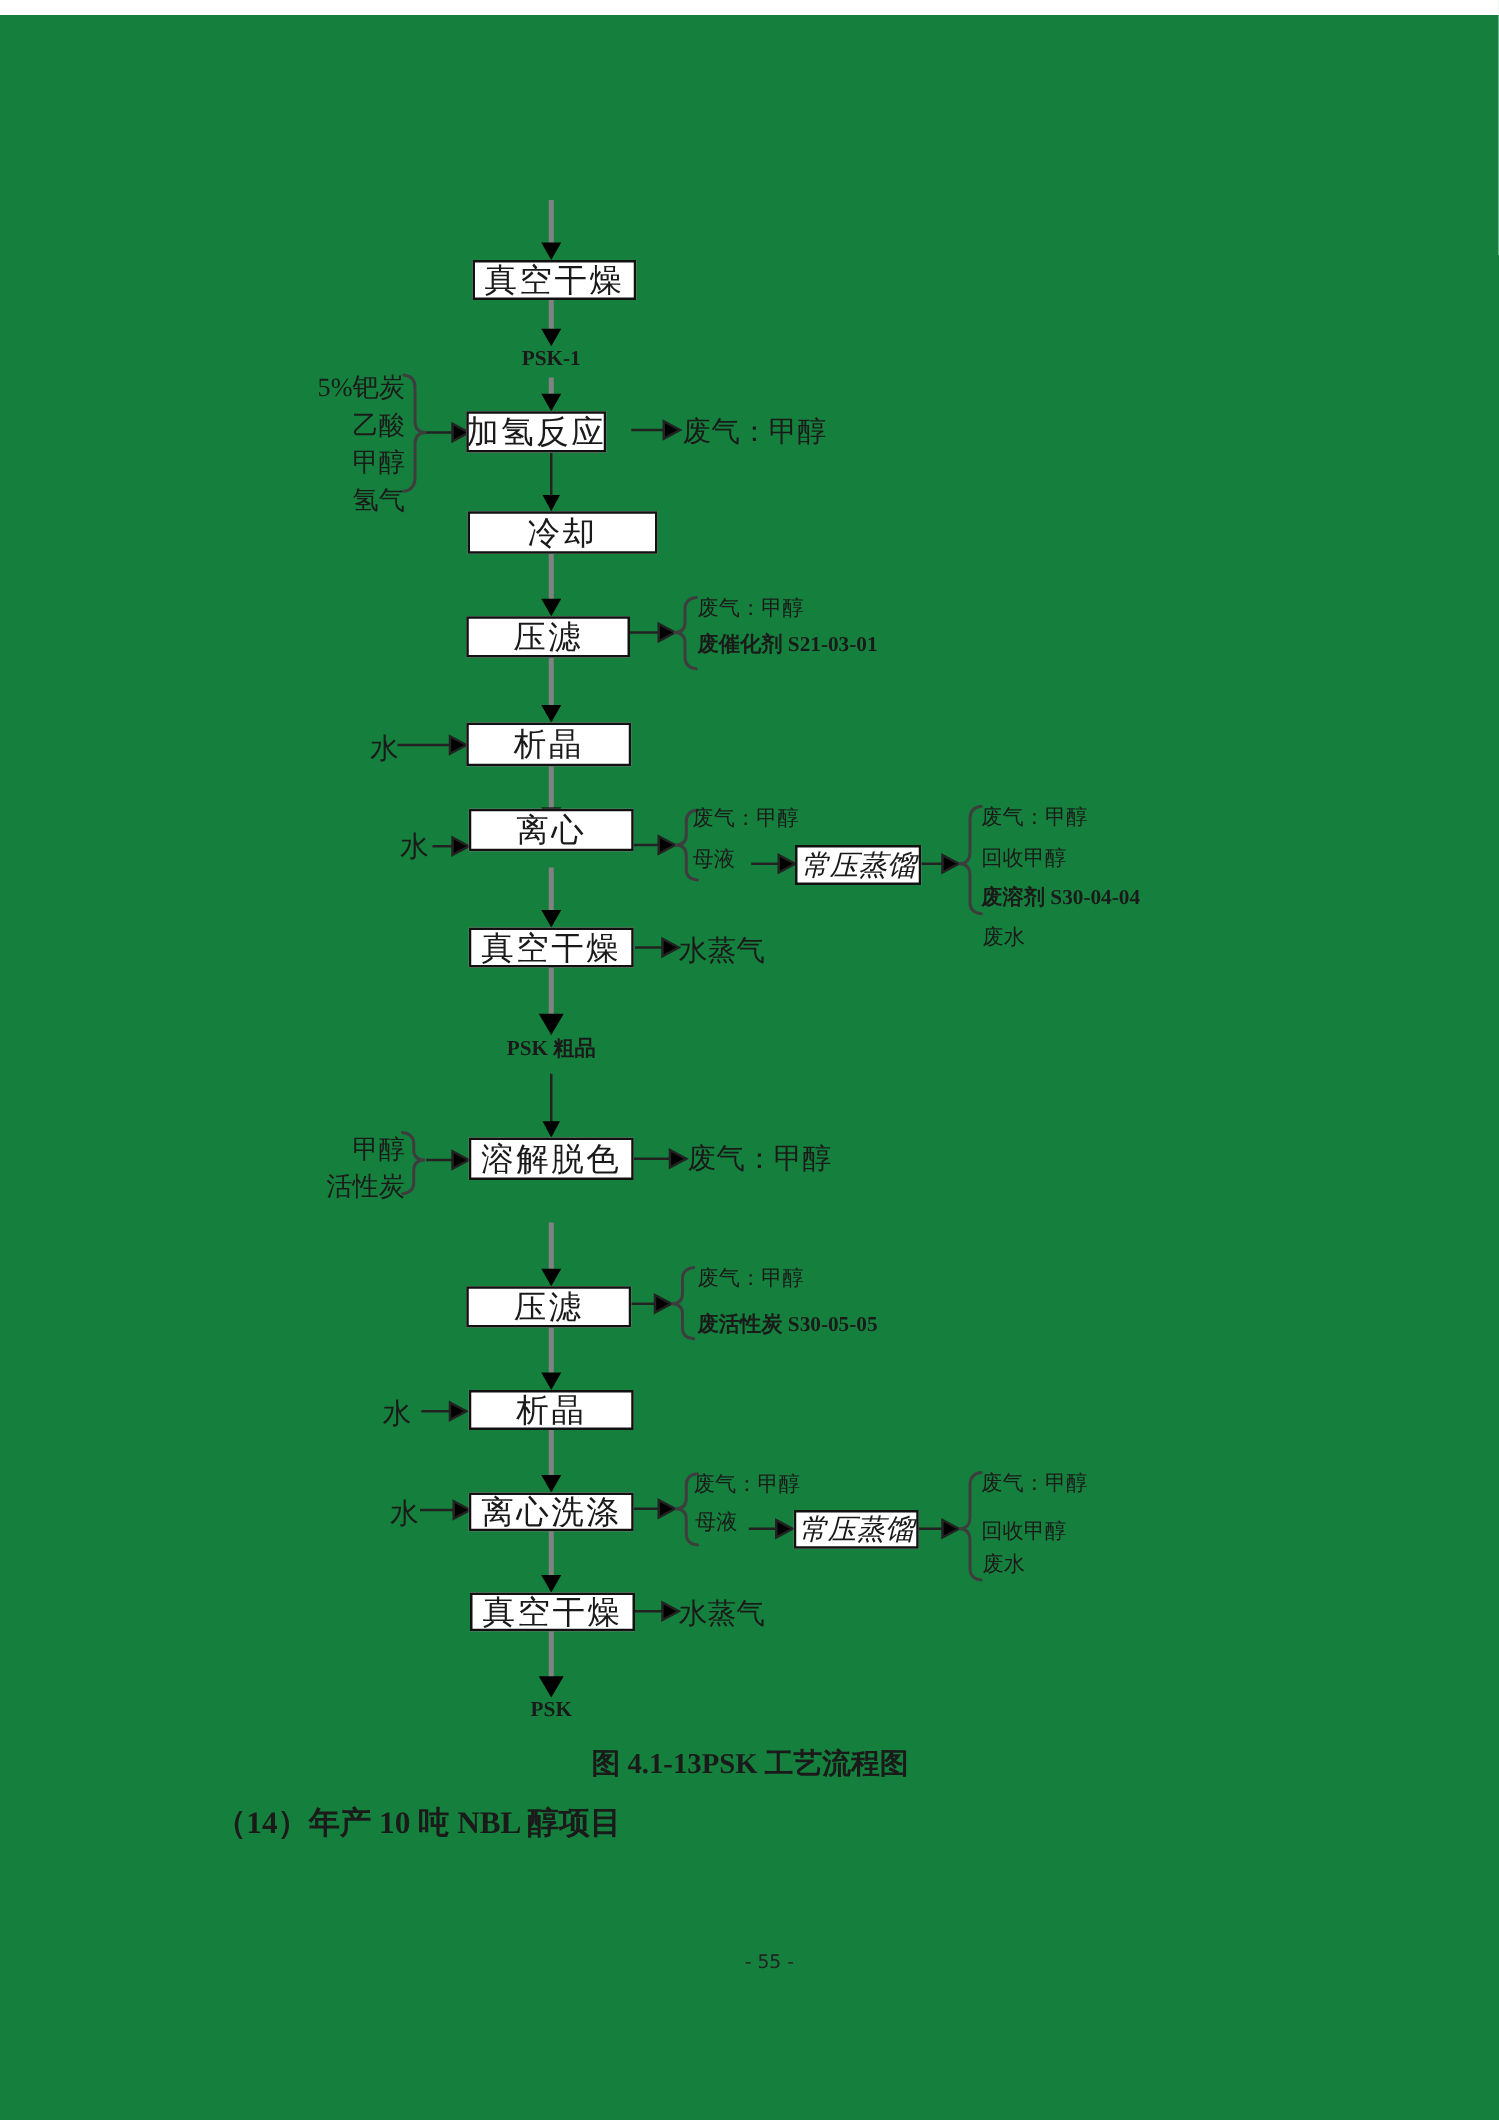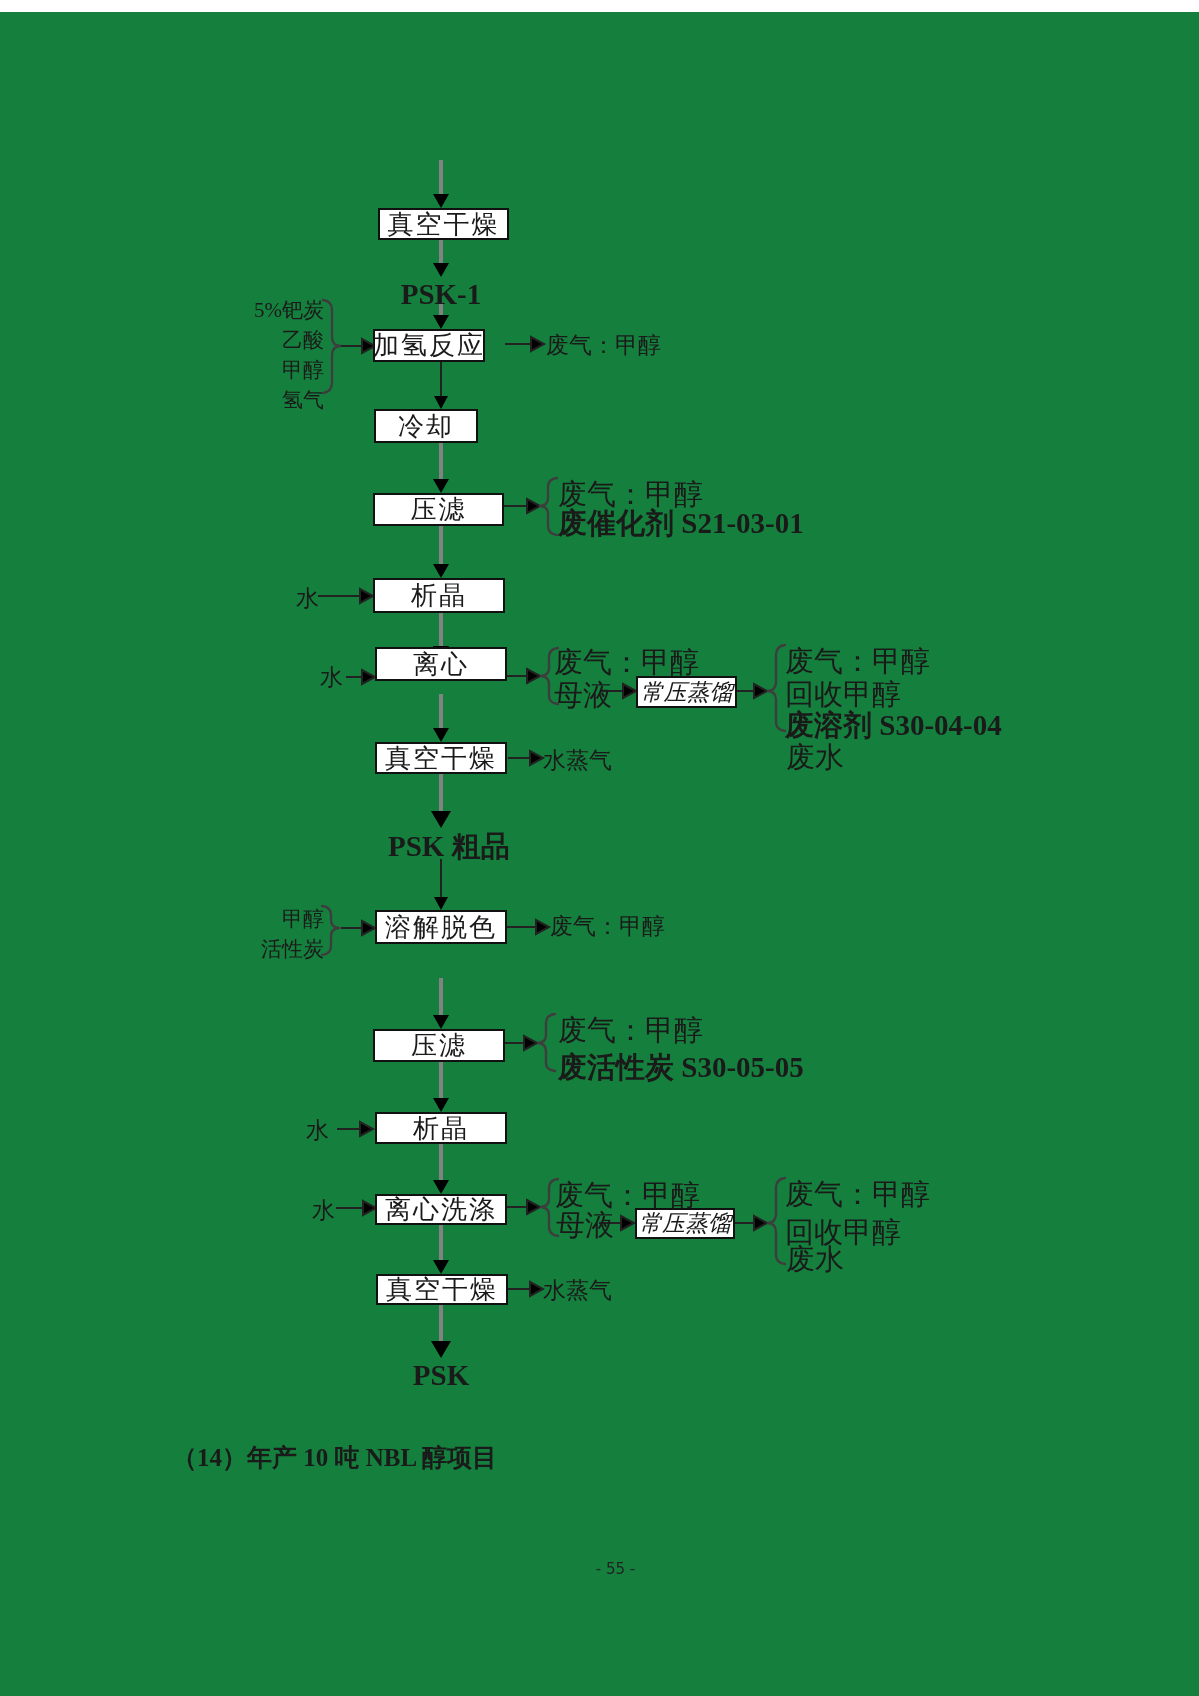--- a/index.html
+++ b/index.html
@@ -7,21 +7,21 @@
     position:relative;width:1199px;height:1696px;background:#15803d;
     font-family:"Liberation Serif","DejaVu Serif",serif;color:#1a1a1a;overflow:hidden;margin-top:12px;
   }
   .layer{position:absolute;left:0;top:0;}
   .pbox{
     position:absolute;box-sizing:border-box;border:2px solid #111;background:#fff;
     display:flex;align-items:center;justify-content:center;
     font-size:26px;letter-spacing:2px;white-space:nowrap;z-index:2;
   }
   .pbox.small{font-size:23px;letter-spacing:0;font-style:italic;}
-  .lbl{position:absolute;font-size:29px;white-space:nowrap;z-index:2;line-height:1.2;}
+  .lbl{position:absolute;font-size:17px;white-space:nowrap;z-index:2;line-height:1.2;}
   .lbl.b{font-weight:bold;}
   .stack{display:flex;flex-direction:column;}
   .stack.right{align-items:flex-end;text-align:left;}
   .stack span{display:block;line-height:30px;}
   .caption{position:absolute;font-size:23px;font-weight:bold;text-align:center;z-index:2;}
   .heading{position:absolute;font-size:25px;font-weight:bold;white-space:nowrap;z-index:2;}
   .footer{position:absolute;left:0;width:100%;text-align:center;font-size:15px;
     font-family:"DejaVu Sans","Liberation Sans",sans-serif;color:#222;z-index:2;}
 </style>
 </head>
@@ -111,21 +111,21 @@
       <path d="M 558 636 Q 549 637 549 645 L 549 656 Q 549 664 540 664 Q 549 664 549 672 L 549 684 Q 549 691 558 692"></path>
       <path d="M 785 633 Q 776 634 776 643 L 776 670 Q 776 679 767 679 Q 776 679 776 688 L 776 710 Q 776 718 785 719"></path>
       <path d="M 555 1002 Q 546 1003 546 1011 L 546 1023 Q 546 1031 537 1031 Q 546 1031 546 1039 L 546 1051 Q 546 1058 555 1059"></path>
       <path d="M 558 1167 Q 549 1168 549 1176 L 549 1187 Q 549 1195 540 1195 Q 549 1195 549 1203 L 549 1215 Q 549 1223 558 1224"></path>
       <path d="M 785 1166 Q 776 1167 776 1176 L 776 1202 Q 776 1211 767 1211 Q 776 1211 776 1220 L 776 1243 Q 776 1251 785 1252"></path>
     </g>
   </svg>
 
   <div class="pbox" style="left:378px;top:196px;width:131px;height:32px;">真空干燥</div>
   <div class="pbox" style="left:373px;top:317px;width:112px;height:33px;">加氢反应</div>
-  <div class="pbox" style="left:374px;top:397px;width:104px;height:34px;">冷却</div>
+  <div class="pbox" style="left:374px;top:397px;width:152px;height:34px;">冷却</div>
   <div class="pbox" style="left:373px;top:481px;width:131px;height:33px;">压滤</div>
   <div class="pbox" style="left:373px;top:566px;width:132px;height:35px;">析晶</div>
   <div class="pbox" style="left:375px;top:635px;width:132px;height:34px;">离心</div>
   <div class="pbox small" style="left:636px;top:664px;width:101px;height:32px;">常压蒸馏</div>
   <div class="pbox" style="left:375px;top:730px;width:132px;height:32px;">真空干燥</div>
   <div class="pbox" style="left:375px;top:898px;width:132px;height:34px;">溶解脱色</div>
   <div class="pbox" style="left:373px;top:1017px;width:132px;height:33px;">压滤</div>
   <div class="pbox" style="left:375px;top:1100px;width:132px;height:32px;">析晶</div>
   <div class="pbox" style="left:375px;top:1182px;width:132px;height:31px;">离心洗涤</div>
   <div class="pbox small" style="left:635px;top:1196px;width:100px;height:31px;">常压蒸馏</div>
@@ -172,16 +172,17 @@
 
   <div class="lbl" style="left:555px;top:1166px;">废气：甲醇</div>
   <div class="lbl" style="left:556px;top:1196px;">母液</div>
 
   <div class="lbl" style="left:785px;top:1165px;">废气：甲醇</div>
   <div class="lbl" style="left:785px;top:1203px;">回收甲醇</div>
   <div class="lbl" style="left:786px;top:1230px;">废水</div>
 
   <div class="lbl" style="left:543px;top:1265px;font-size:23px;">水蒸气</div>
 
+  <div class="caption" style="left:349px;top:1383px;width:502px;">图 4.1-13PSK 工艺流程图</div>
   <div class="heading" style="left:172px;top:1429px;">（14）年产 10 吨 NBL 醇项目</div>
   <div class="footer" style="top:1548px;padding-left:16px;">- 55 -</div>
 
 </div>
 
 </body></html>

